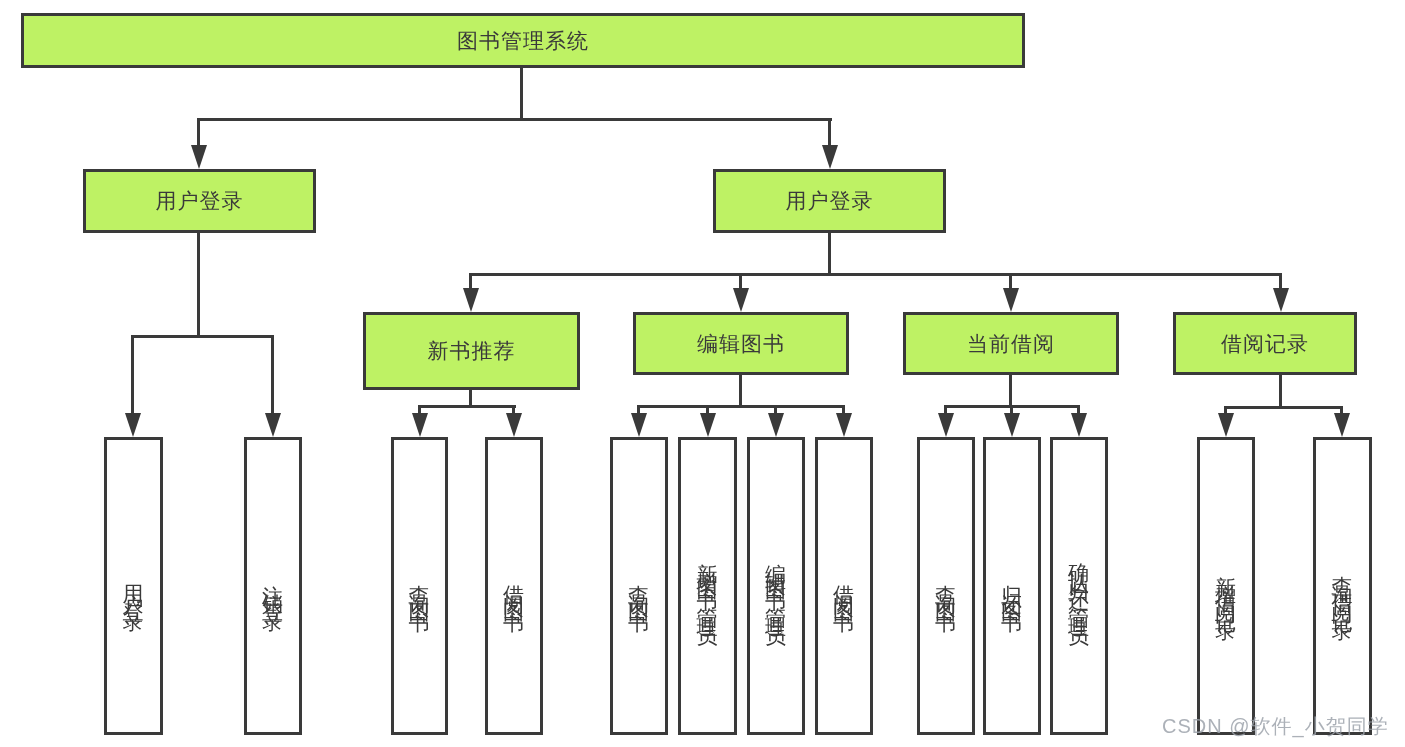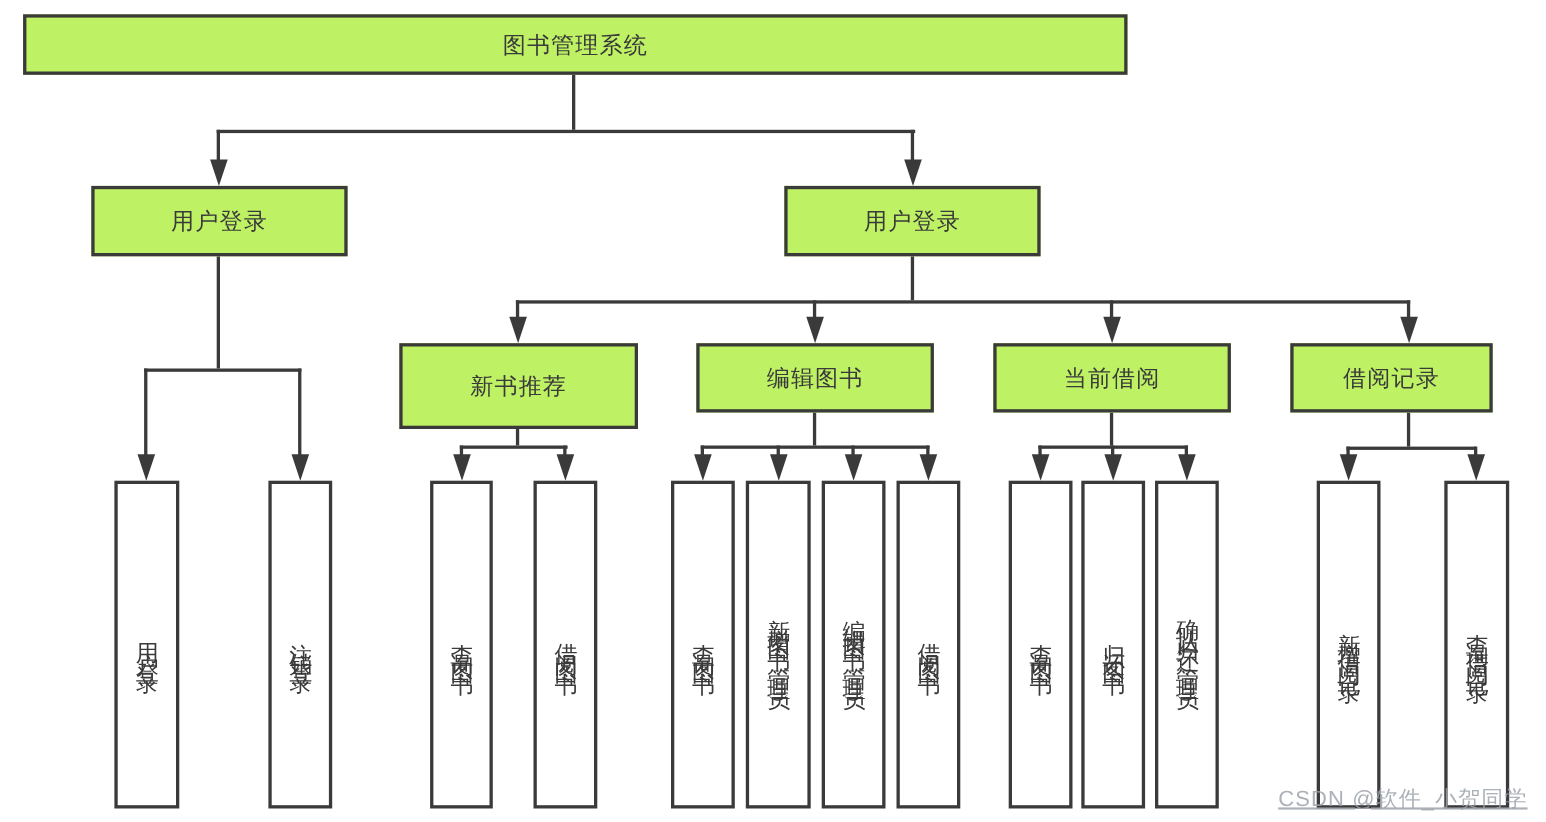--- a/index.html
+++ b/index.html
@@ -57,21 +57,20 @@
   }
   .watermark {
     position: absolute;
     left: 1162px;
     top: 713px;
     font-size: 20px;
     color: rgba(158, 163, 172, 0.85);
     letter-spacing: 1px;
     z-index: 5;
     white-space: nowrap;
-    text-decoration: underline;
   }
 </style>
 </head>
 <body>
 
 <div class="canvas">
 
   <div class="vl" style="left:520px; top:68px; height:50px;"></div>
   <div class="hl" style="left:197px; top:118px; width:635px;"></div>
   <div class="vl" style="left:197px; top:118px; height:30px;"></div>

